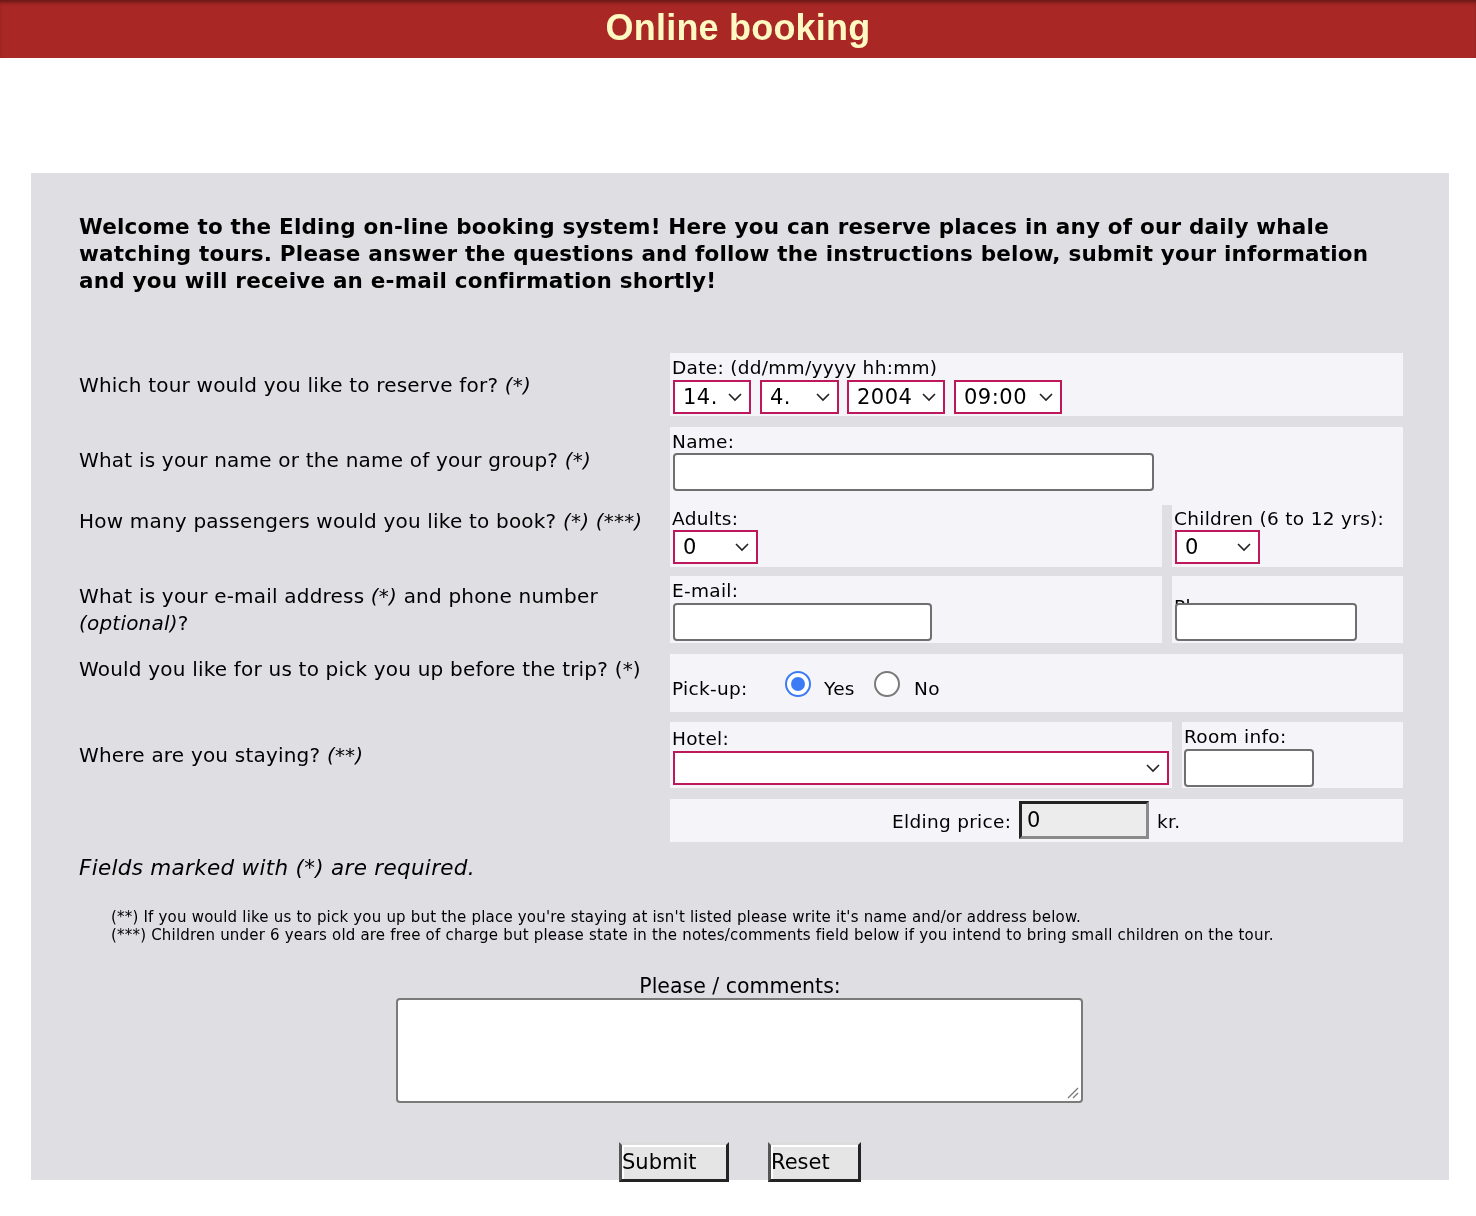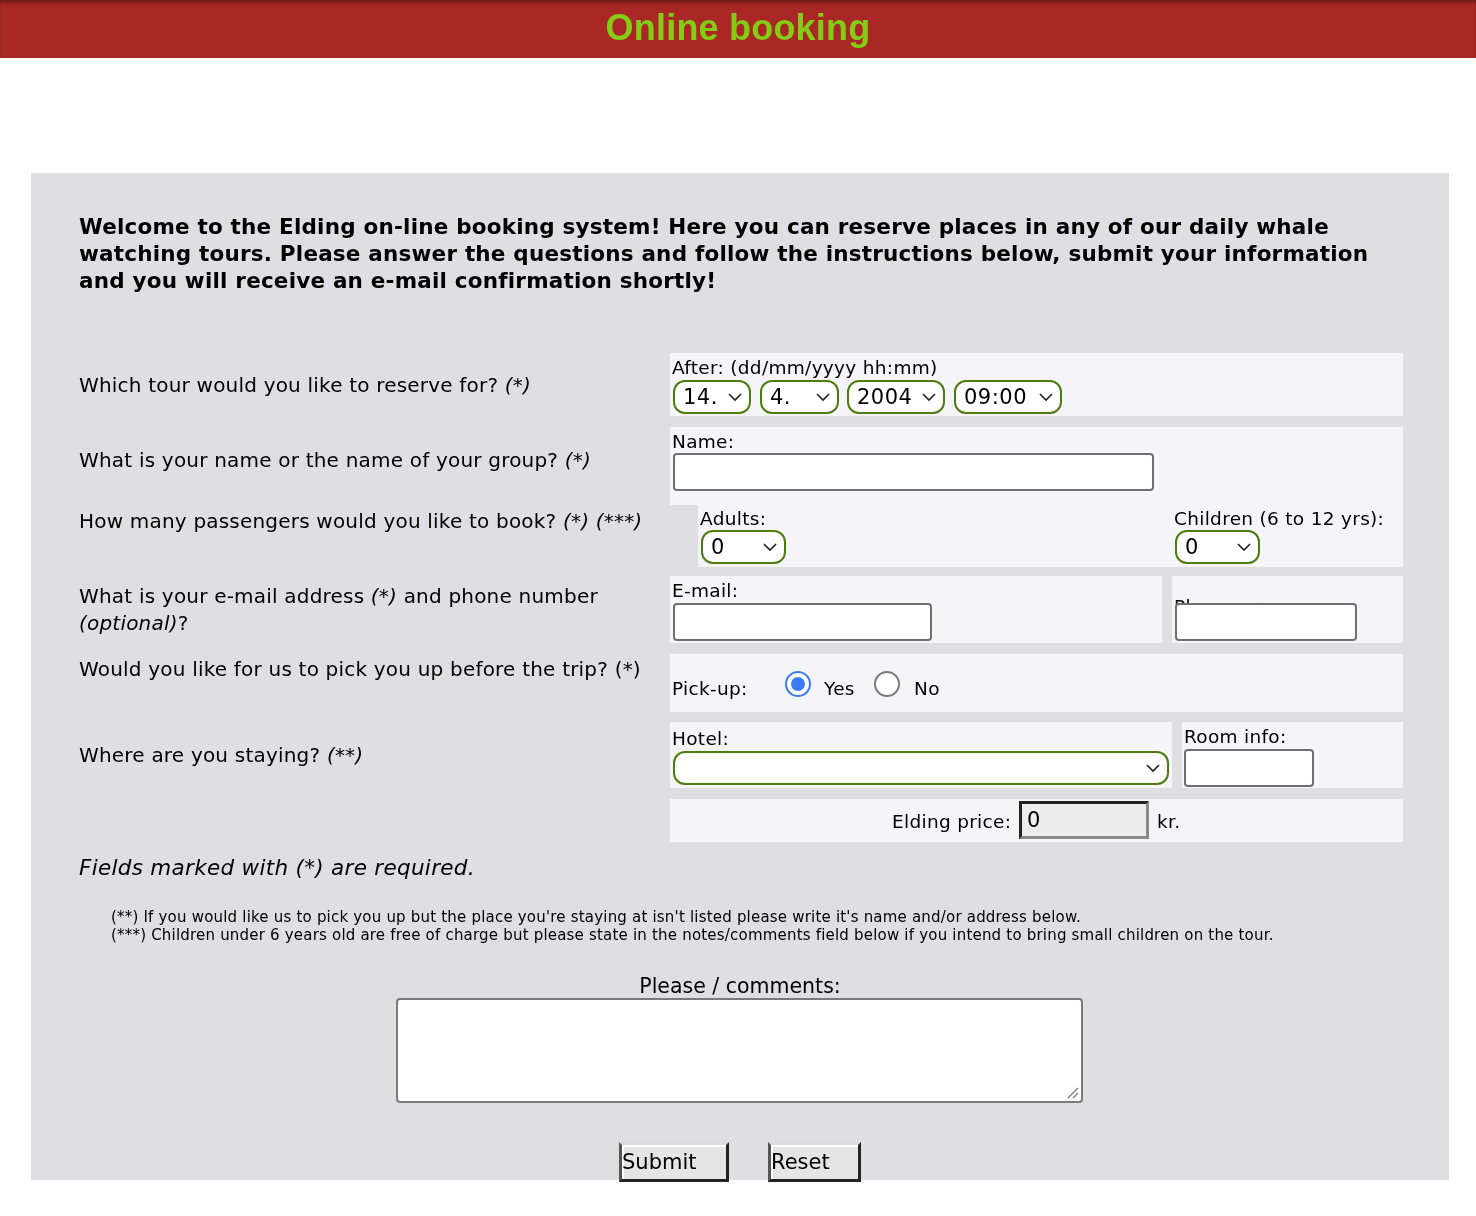--- a/index.html
+++ b/index.html
@@ -3,37 +3,37 @@
 <meta charset="utf-8">
 <style>
   * { box-sizing: border-box; }
   html, body { margin: 0; padding: 0; background: #ffffff; }
   body { width: 1476px; height: 1216px; position: relative; overflow: hidden;
          font-family: "DejaVu Sans", "Liberation Sans", sans-serif; color: #000; }
 
   .topbar { position: absolute; left: 0; top: 0; width: 1476px; height: 58px;
             background: #a92825; box-shadow: inset 0 4px 4px -2px rgba(0,0,0,0.45); }
   .topbar .title { position: absolute; left: 0; right: 0; top: 6px; text-align: center;
-            color: #84cc16; font-family: "Liberation Sans", sans-serif; font-weight: bold;
+            color: #fef9c3; font-family: "Liberation Sans", sans-serif; font-weight: bold;
             font-size: 36px; line-height: 44px; letter-spacing: 0.2px; }
 
   .panel { position: absolute; left: 31px; top: 173px; width: 1418px; height: 1007px;
            background: #dfdee3; }
 
   .intro { position: absolute; left: 48px; top: 40px; width: 1310px;
            font-weight: bold; font-size: 21.5px; line-height: 27px; letter-spacing: 0.2px; }
 
   .q { position: absolute; left: 48px; width: 590px; font-size: 20px; line-height: 27px; letter-spacing: 0.2px; }
   .q i { font-style: italic; }
 
   .box { position: absolute; background: #f5f5f9; }
   .lbl { position: absolute; font-size: 18.5px; line-height: 22px; letter-spacing: 0.3px; }
 
-  .sel { position: absolute; height: 34px; background: #fff; border: 2px solid #4d7c0f;
-         border-radius: 12px; font-size: 21px; line-height: 30px; padding-left: 8px; letter-spacing: 0.5px; }
+  .sel { position: absolute; height: 34px; background: #fff; border: 2px solid #be185d;
+         border-radius: 0; font-size: 21px; line-height: 30px; padding-left: 8px; letter-spacing: 0.5px; }
   .sel .chev { position: absolute; right: 7px; top: 11px; width: 14px; height: 9px; }
 
   .inp { position: absolute; height: 38px; background: #fff; border: 2px solid #6f6f6f; border-radius: 4px; }
 
   .radio { position: absolute; width: 26px; height: 26px; border-radius: 50%; }
   .radio.on { border: 2px solid #3b7cf5; background: #fff; }
   .radio.on::after { content: ""; position: absolute; left: 4px; top: 4px; width: 14px; height: 14px;
                      border-radius: 50%; background: #3b7cf5; }
   .radio.off { border: 2px solid #7a7a7a; background: #fff; }
 
@@ -85,21 +85,21 @@
   <div class="q" style="top:483px; width:600px">
     <span>Would you like for us to pick you up before the trip?</span>
     <span>(*)</span>
   </div>
   <div class="q" style="top:569px">
     <span>Where are you staying?</span>
     <i>(**)</i>
   </div>
 
   <div class="box" style="left:639px; top:180px; width:733px; height:63px;">
-    <div class="lbl" style="left:2px; top:4px;">After: (dd/mm/yyyy hh:mm)</div>
+    <div class="lbl" style="left:2px; top:4px;">Date: (dd/mm/yyyy hh:mm)</div>
     <div class="sel" style="left:3px; top:27px; width:78px;">
       <span>14.</span>
       <svg class="chev" viewBox="0 0 14 9">
           <polyline points="1,1 7,7 13,1" fill="none" stroke="#222" stroke-width="1.6"></polyline>
         </svg>
     </div>
     <div class="sel" style="left:90px; top:27px; width:79px;">
       <span>4.</span>
       <svg class="chev" viewBox="0 0 14 9">
           <polyline points="1,1 7,7 13,1" fill="none" stroke="#222" stroke-width="1.6"></polyline>
@@ -117,21 +117,21 @@
           <polyline points="1,1 7,7 13,1" fill="none" stroke="#222" stroke-width="1.6"></polyline>
         </svg>
     </div>
   </div>
 
   <div class="box" style="left:639px; top:254px; width:733px; height:78px;text-align:right;">
     <div class="lbl" style="left:2px; top:4px;">Name:</div>
     <div class="inp" style="left:3px; top:26px; width:481px;"></div>
   </div>
 
-  <div class="box" style="left:639px; top:330px; width:492px; height:64px;margin-left:28px;">
+  <div class="box" style="left:639px; top:330px; width:492px; height:64px;">
     <div class="lbl" style="left:2px; top:5px;">Adults:</div>
     <div class="sel" style="left:3px; top:27px; width:85px;">
       <span>0</span>
       <svg class="chev" viewBox="0 0 14 9">
           <polyline points="1,1 7,7 13,1" fill="none" stroke="#222" stroke-width="1.6"></polyline>
         </svg>
     </div>
   </div>
   <div class="box" style="left:1141px; top:330px; width:231px; height:64px;">
     <div class="lbl" style="left:2px; top:5px;">Children (6 to 12 yrs):</div>

